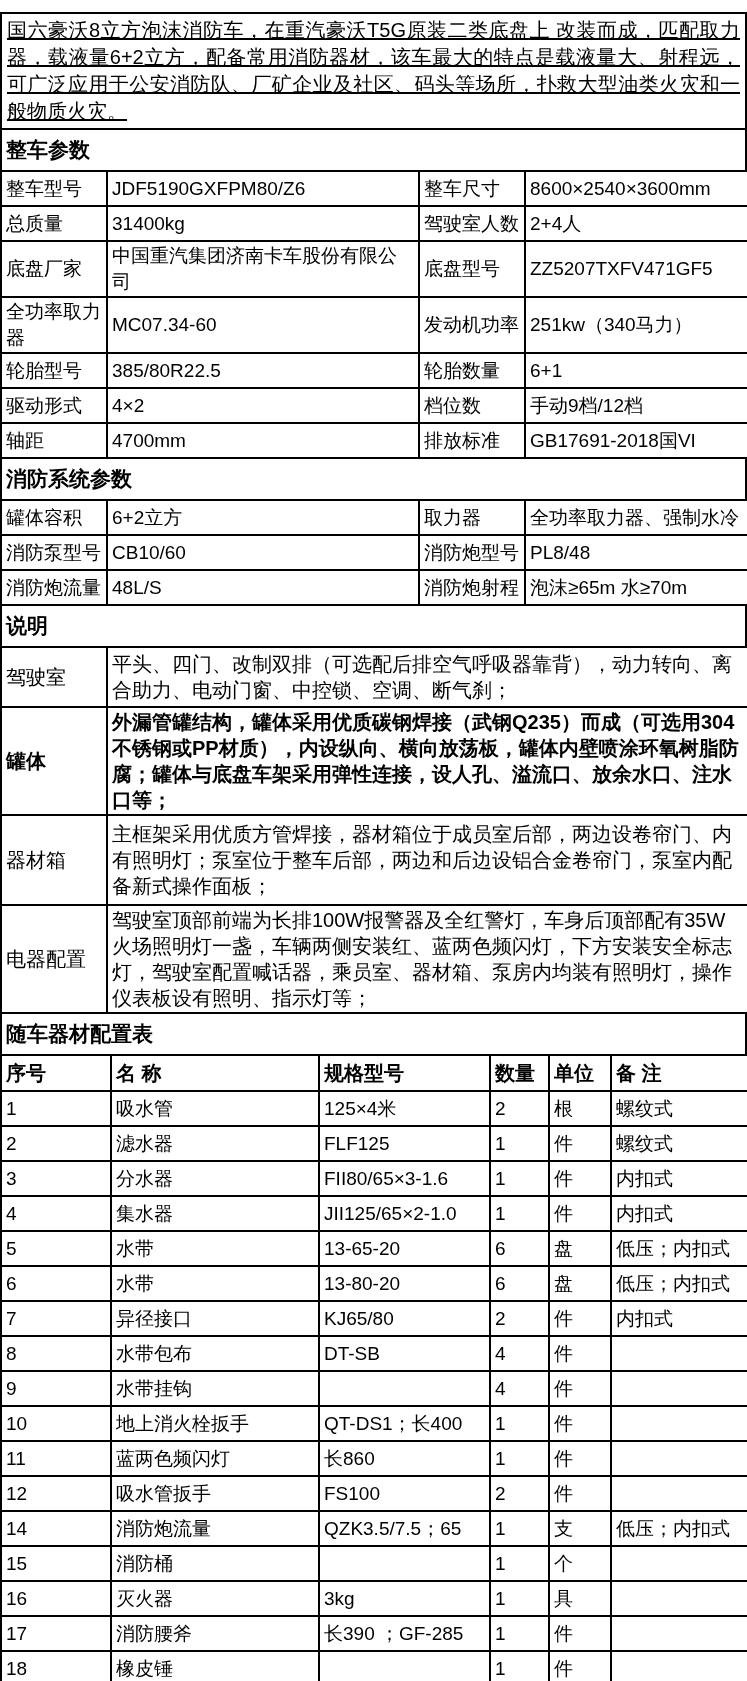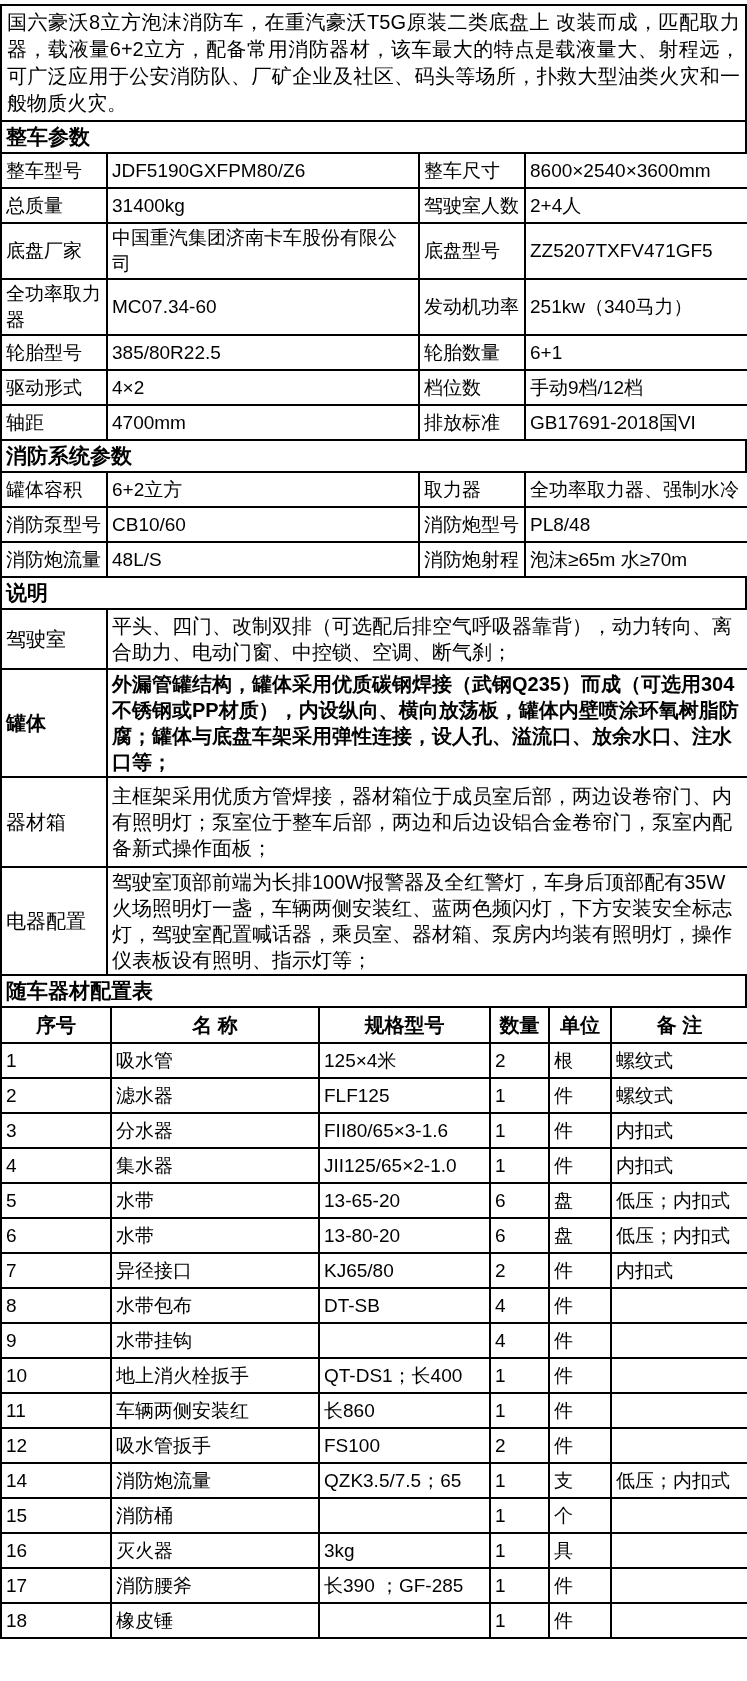--- a/index.html
+++ b/index.html
@@ -1,30 +1,30 @@
 <!DOCTYPE html>
 <html><head>
 <meta charset="utf-8">
 <style>
   html,body{margin:0;padding:0;background:#fff;}
   body{width:747px;font-family:"Liberation Sans","DejaVu Sans",sans-serif;color:#000;}
   .page{width:747px;}
   .block{box-sizing:border-box;width:747px;border:2px solid #000;margin-top:-2px;background:#fff;}
-  .block:first-child{margin-top:4px;}
+  .block:first-child{margin-top:12px;text-decoration:underline;}
   .intro{min-height:86px;padding:3px 5px;font-size:20px;line-height:27px;text-align:justify;font-weight:400;}
-  .sec-title{height:34px;display:flex;align-items:center;padding-left:4px;font-size:21px;font-weight:700;}
+  .sec-title{height:44px;display:flex;align-items:center;padding-left:4px;font-size:21px;font-weight:700;}
   table{border-collapse:collapse;table-layout:fixed;width:747px;box-sizing:border-box;margin-top:-2px;background:#fff;}
   td,th{border:2px solid #000;padding:1px 4px;font-size:19px;text-align:left;vertical-align:middle;overflow:hidden;word-break:break-all;}
   .t-param td{height:31px;}
   .t-notes td{font-size:20px;line-height:26px;}
   .t-notes tr:nth-child(1) td{height:56px;}
   .t-notes tr:nth-child(2) td{height:86px;font-weight:bold;}
   .t-notes tr:nth-child(3) td{height:86px;}
   .t-notes tr:nth-child(4) td{height:100px;}
-  .t-equip th{height:32px;font-size:20px;font-weight:700;text-align:center;}
+  .t-equip th{height:32px;font-size:20px;font-weight:700;}
   .t-equip td{height:31px;}
 </style>
 </head>
 <body>
 
 <div class="page">
 
   <div class="block intro">国六豪沃8立方泡沫消防车，在重汽豪沃T5G原装二类底盘上 改装而成，匹配取力器，载液量6+2立方，配备常用消防器材，该车最大的特点是载液量大、射程远，可广泛应用于公安消防队、厂矿企业及社区、码头等场所，扑救大型油类火灾和一般物质火灾。</div>
 
   <div class="block sec-title">整车参数</div>
@@ -244,21 +244,21 @@
         <tr>
           <td>10</td>
           <td>地上消火栓扳手</td>
           <td>QT-DS1；长400</td>
           <td>1</td>
           <td>件</td>
           <td></td>
         </tr>
         <tr>
           <td>11</td>
-          <td>车辆两侧安装红</td>
+          <td>蓝两色频闪灯</td>
           <td>长860</td>
           <td>1</td>
           <td>件</td>
           <td></td>
         </tr>
         <tr>
           <td>12</td>
           <td>吸水管扳手</td>
           <td>FS100</td>
           <td>2</td>

